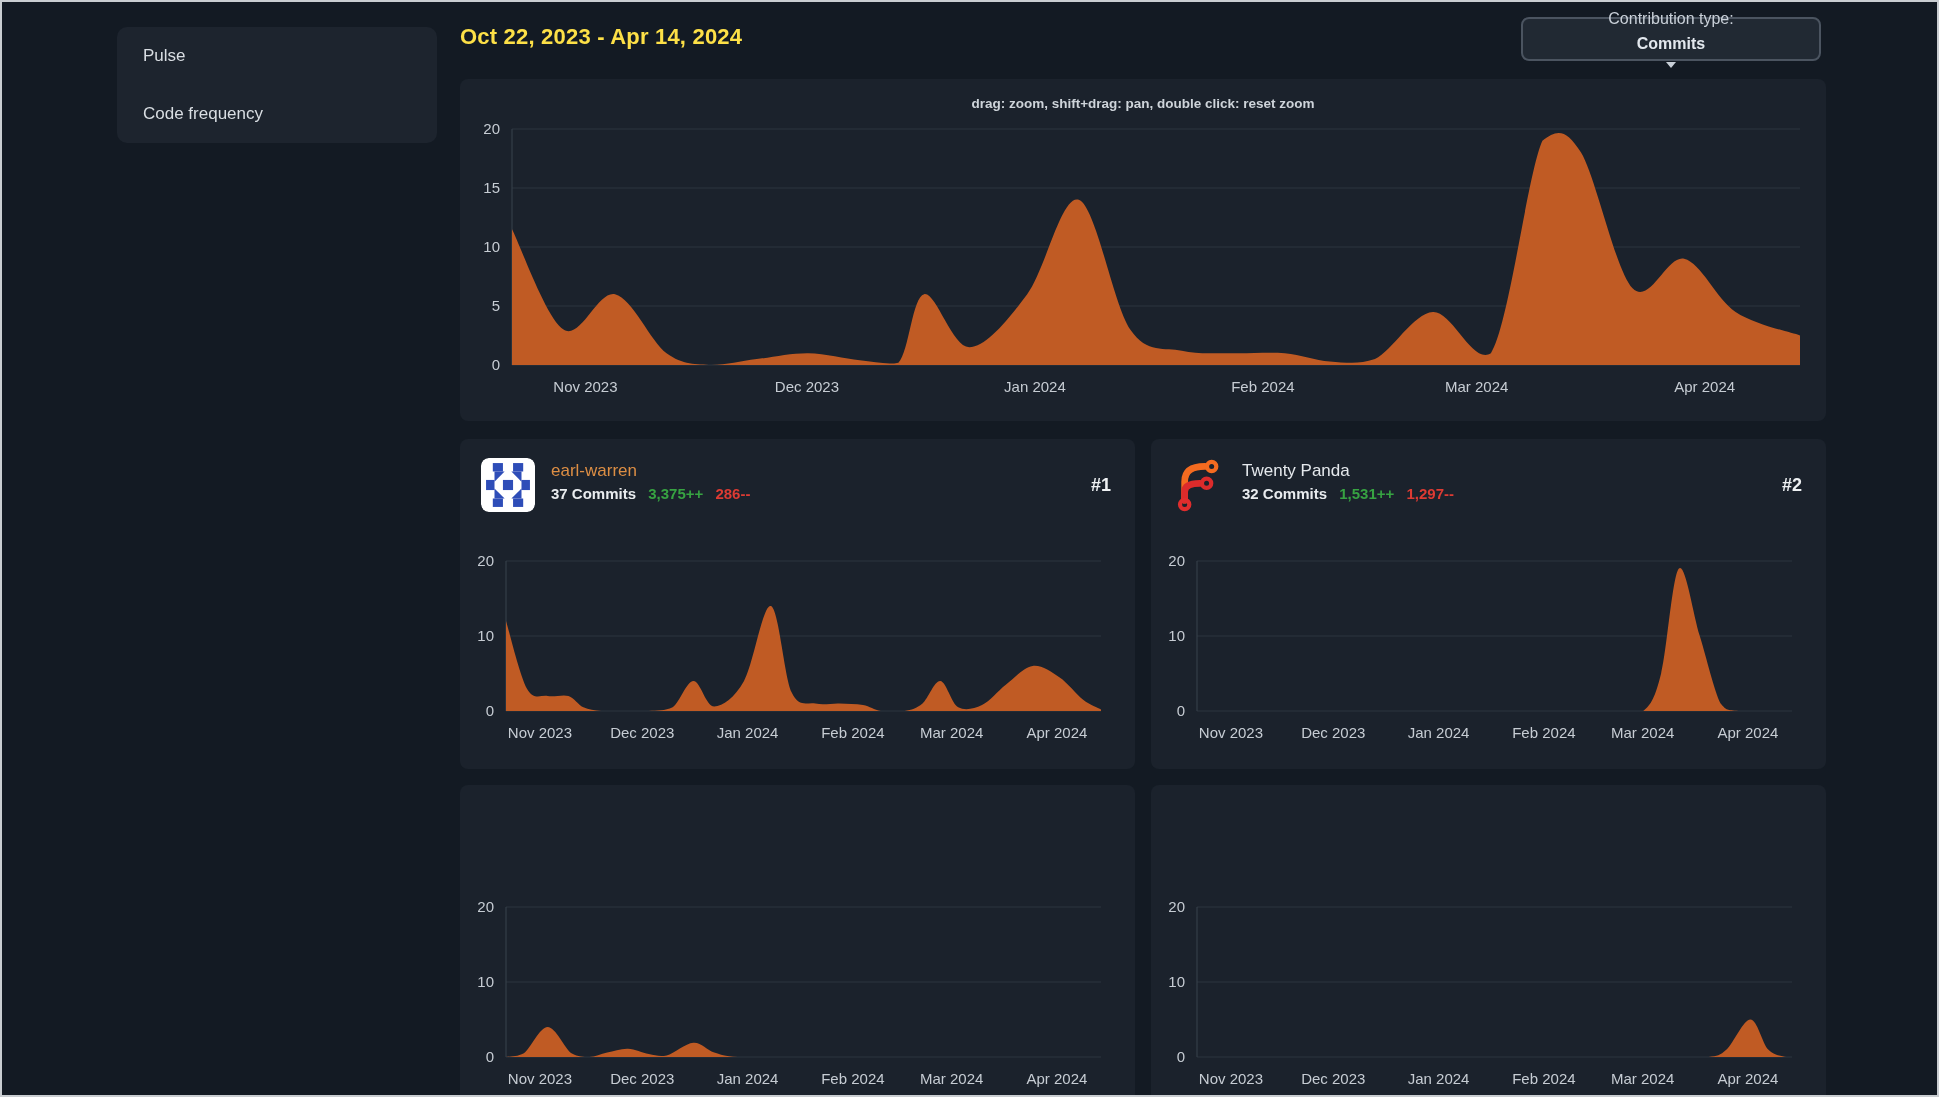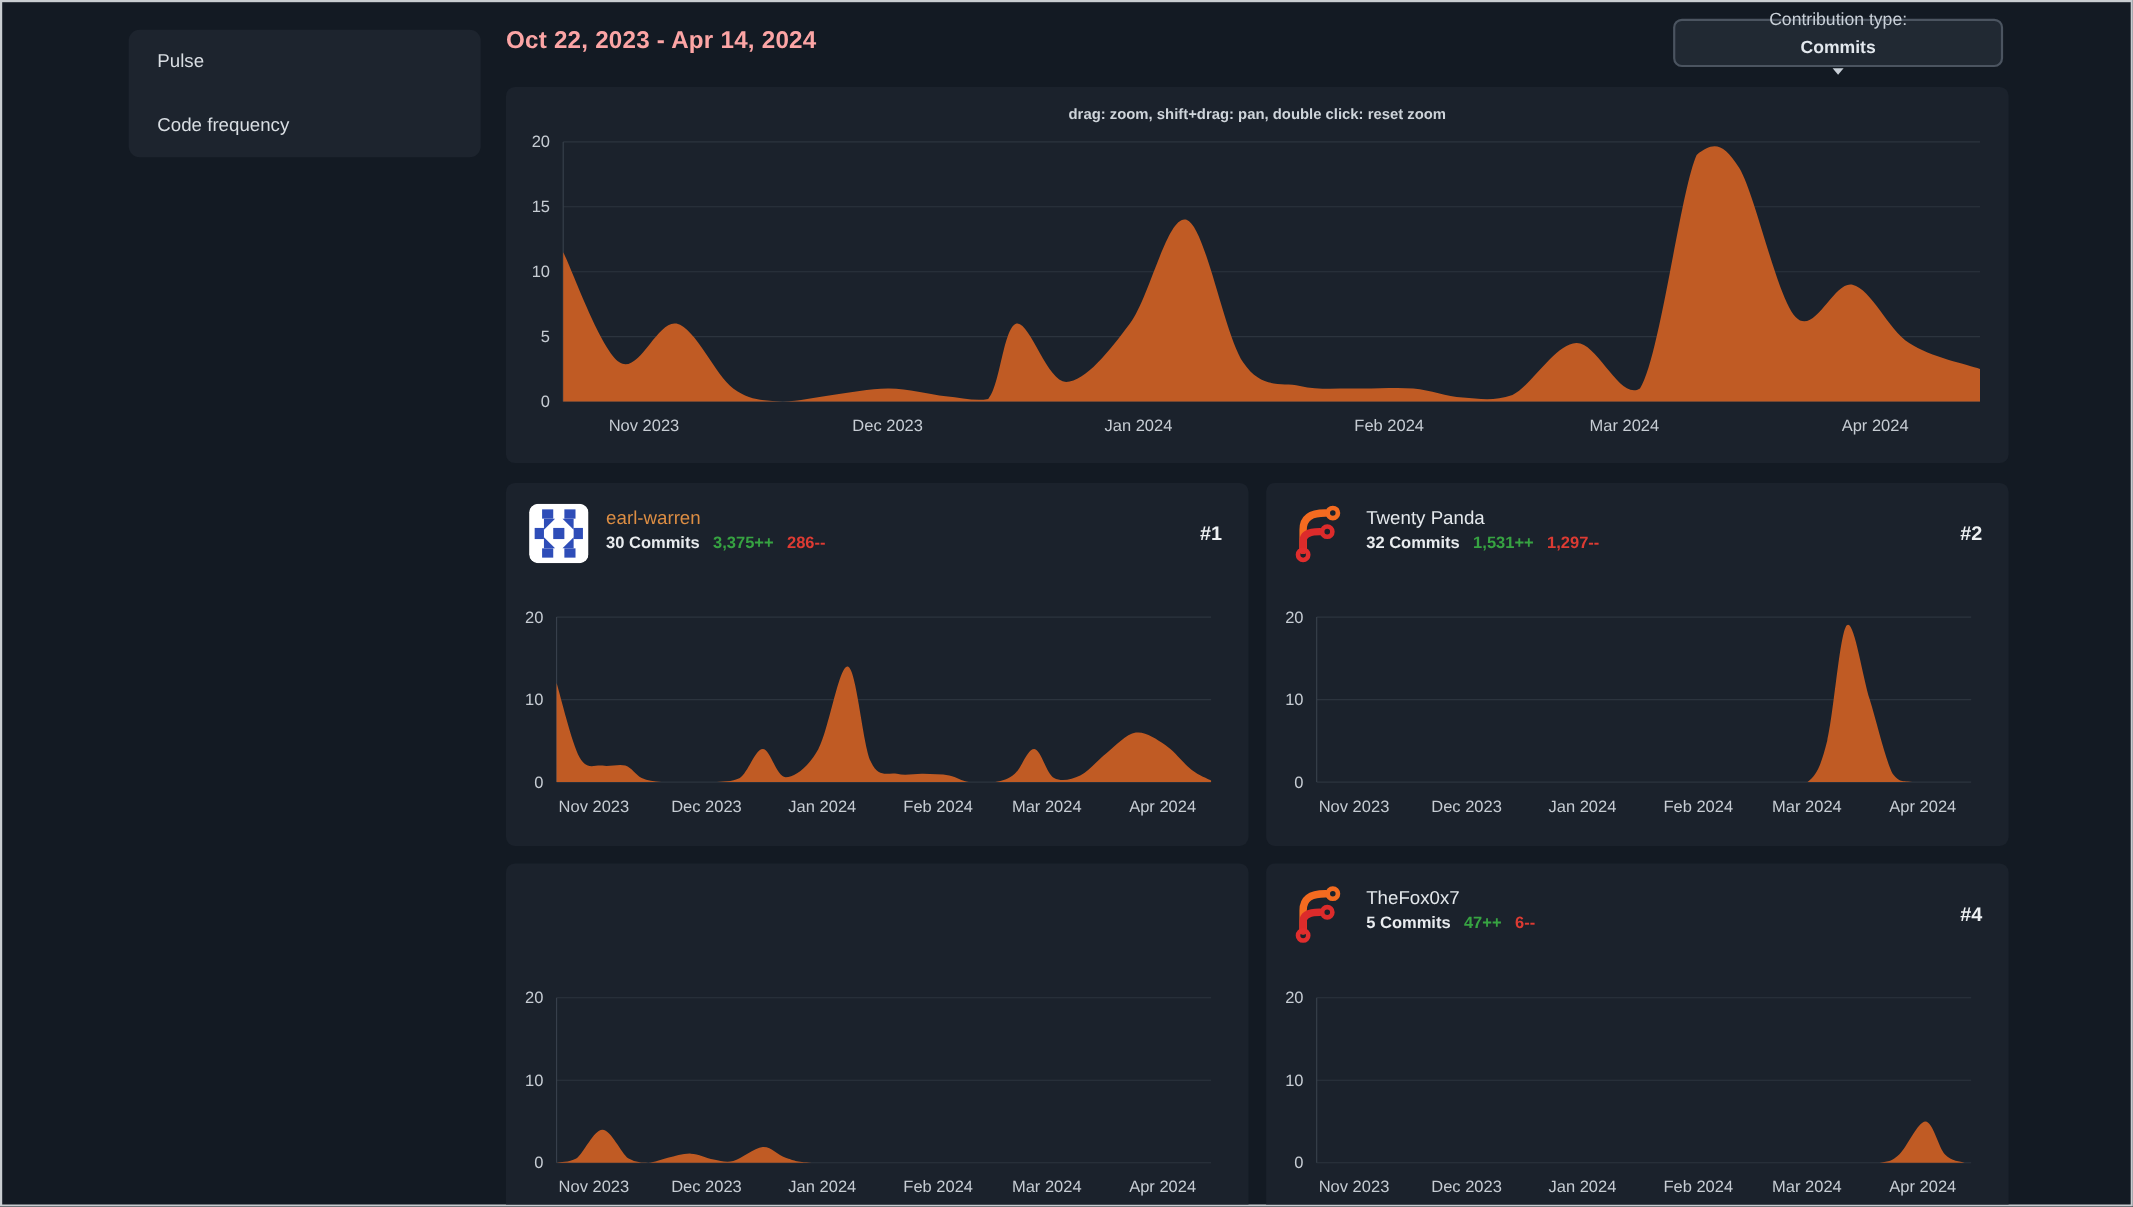--- a/index.html
+++ b/index.html
@@ -14,21 +14,21 @@
     background:#1d242e; border-radius:10px; overflow:hidden;
   }
   .sidebar-item {
     height:58px; display:flex; align-items:center; padding:0 26px;
     font-size:17px; color:#d9dee3; cursor:pointer;
   }
   .sidebar-item.selected { background:#2b333f; color:#e8ecf0; }
   
   .date-title {
     position:absolute; left:458px; top:22px;
-    font-size:22px; color:#fca5a5; letter-spacing:.2px;
+    font-size:22px; color:#fde047; letter-spacing:.2px;
   }
   .contrib-dropdown {
     position:absolute; left:1519px; top:15px; width:300px; height:44px;
     background:#212933; border:2px solid #4b5460; border-radius:8px;
     display:flex; align-items:center; justify-content:center; gap:7px;
     font-size:16px; color:#c9d0d8; cursor:pointer;flex-direction:column;
   }
   .contrib-dropdown b { color:#e3e8ee; font-weight:700; }
   .caret {
     width:0; height:0; margin-top:2px;
@@ -122,21 +122,21 @@
           <rect x="26" y="26" width="12" height="12"></rect>
           <polygon points="16,16 28,16 16,28"></polygon>
             <polygon points="48,16 36,16 48,28"></polygon>
           <polygon points="16,48 28,48 16,36"></polygon>
             <polygon points="48,48 36,48 48,36"></polygon>
         </g>
       </svg>
       <div class="who">
         <div class="name link">earl-warren</div>
         <div class="stats">
-          <span>30 Commits</span>
+          <span>37 Commits</span>
           <span class="add">3,375++</span>
           <span class="del">286--</span>
         </div>
       </div>
       <div class="rank">#1</div>
     </div>
     <div class="mini-chart-box"><svg width="675" height="244">
           <line x1="46" x2="641" y1="186" y2="186" class="gridline"></line>
           <text x="34" y="191" class="ytick">0</text>
           <line x1="46" x2="641" y1="111" y2="111" class="gridline"></line>
@@ -206,40 +206,20 @@
           <text x="182.255" y="213" class="xtick">Dec 2023</text>
           <text x="287.57000000000005" y="213" class="xtick">Jan 2024</text>
           <text x="392.885" y="213" class="xtick">Feb 2024</text>
           <text x="491.655" y="213" class="xtick">Mar 2024</text>
           <text x="596.97" y="213" class="xtick">Apr 2024</text>
           <path d="M46,186C48.975,185.375 56.908333333333324,186 63.849999999999994,182.25C70.79166666666666,177.25 79.71666666666667,156 87.65,156C95.58333333333334,156 104.50833333333334,177.25 111.45,182.25C118.39166666666667,186 123.35000000000001,186 129.3,186C135.25,185.875 140.70416666666668,182.875 147.15,181.5C153.59583333333333,180.125 161.03333333333333,177.5 167.975,177.75C174.91666666666666,178 182.35416666666666,181.875 188.79999999999998,183C195.2458333333333,184.125 199.2125,186 206.65,184.5C214.0875,182.625 225.49166666666667,172.25 233.425,171.75C241.35833333333335,171.25 246.8125,179.125 254.25,181.5C261.6875,183.875 263.175,185.25 278.05,186C292.925,186 312.7583333333333,186 343.5,186C374.2416666666667,186 422.8333333333333,186 462.5,186C502.1666666666667,186 551.75,186 581.5,186C611.25,186 631.0833333333334,186 641,186L641,186L46,186Z" class="area"></path>
         </svg></div>
   </section>
 
   <section class="card c4">
-    <div class="card-header">
-      <svg class="avatar" viewBox="0 0 64 64">
-        <g fill="none" stroke-linecap="round">
-          <path d="M15 50 V28 C15 14 25 10 39 10" stroke="#f46b20" stroke-width="8"></path>
-          <circle cx="47" cy="10" r="5.5" stroke="#f46b20" stroke-width="5"></circle>
-          <path d="M15 50 V40 C15 32 23 30 33 30" stroke="#dc2b2b" stroke-width="8"></path>
-          <circle cx="41" cy="30" r="5.5" stroke="#dc2b2b" stroke-width="5"></circle>
-          <circle cx="15" cy="55" r="5.5" stroke="#e02d2d" stroke-width="5"></circle>
-        </g>
-      </svg>
-      <div class="who">
-        <div class="name">TheFox0x7</div>
-        <div class="stats">
-          <span>5 Commits</span>
-          <span class="add">47++</span>
-          <span class="del">6--</span>
-        </div>
-      </div>
-      <div class="rank">#4</div>
-    </div>
     <div class="mini-chart-box"><svg width="675" height="244">
           <line x1="46" x2="641" y1="186" y2="186" class="gridline"></line>
           <text x="34" y="191" class="ytick">0</text>
           <line x1="46" x2="641" y1="111" y2="111" class="gridline"></line>
           <text x="34" y="116" class="ytick">10</text>
           <line x1="46" x2="641" y1="36" y2="36" class="gridline"></line>
           <text x="34" y="41" class="ytick">20</text>
           <line x1="46" x2="46" y1="36" y2="186" class="axisline"></line>
           <text x="79.91499999999999" y="213" class="xtick">Nov 2023</text>
           <text x="182.255" y="213" class="xtick">Dec 2023</text>

